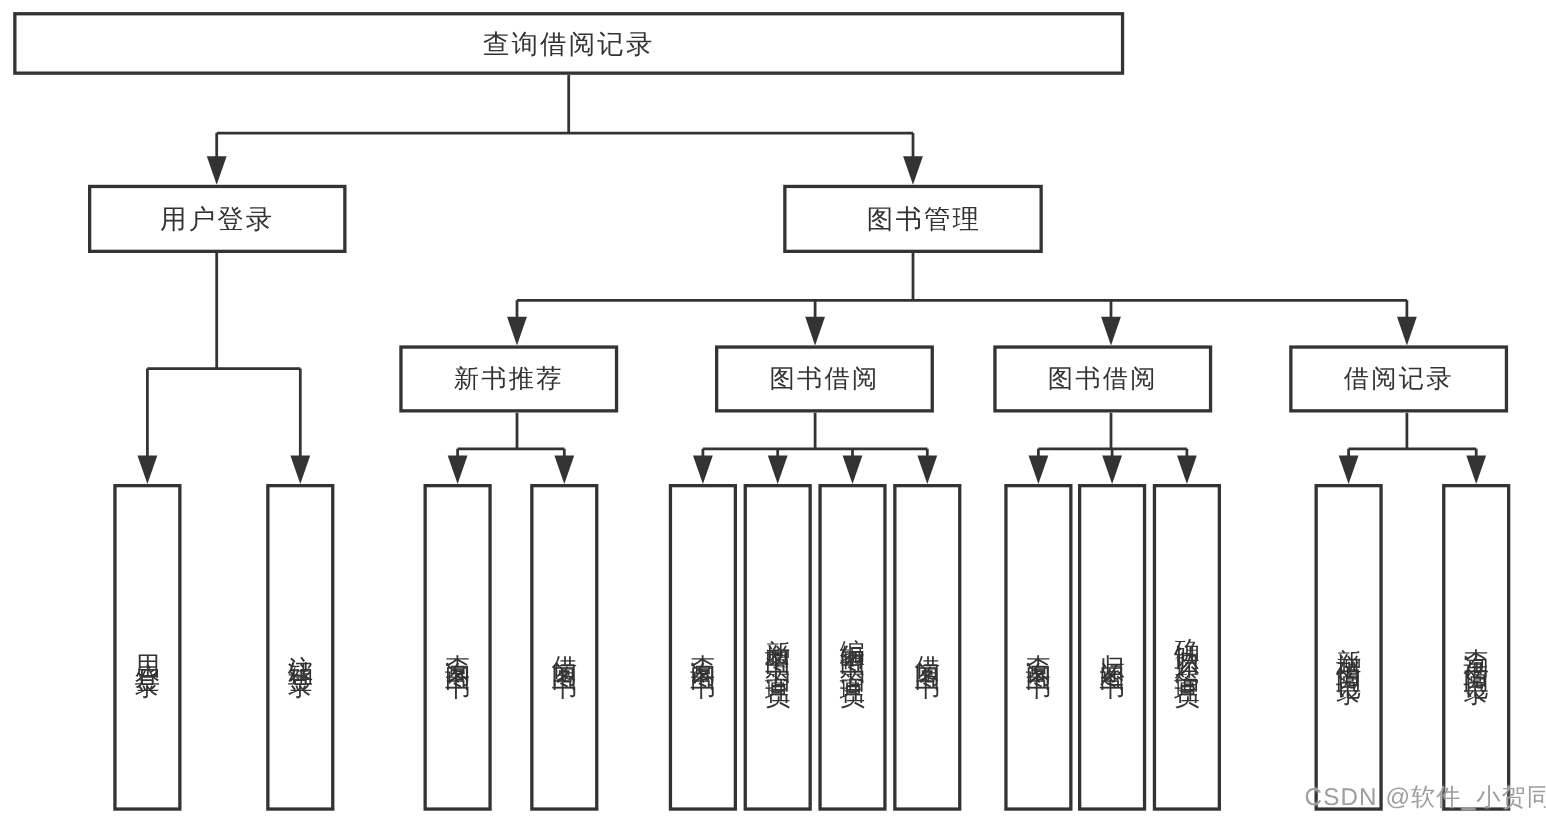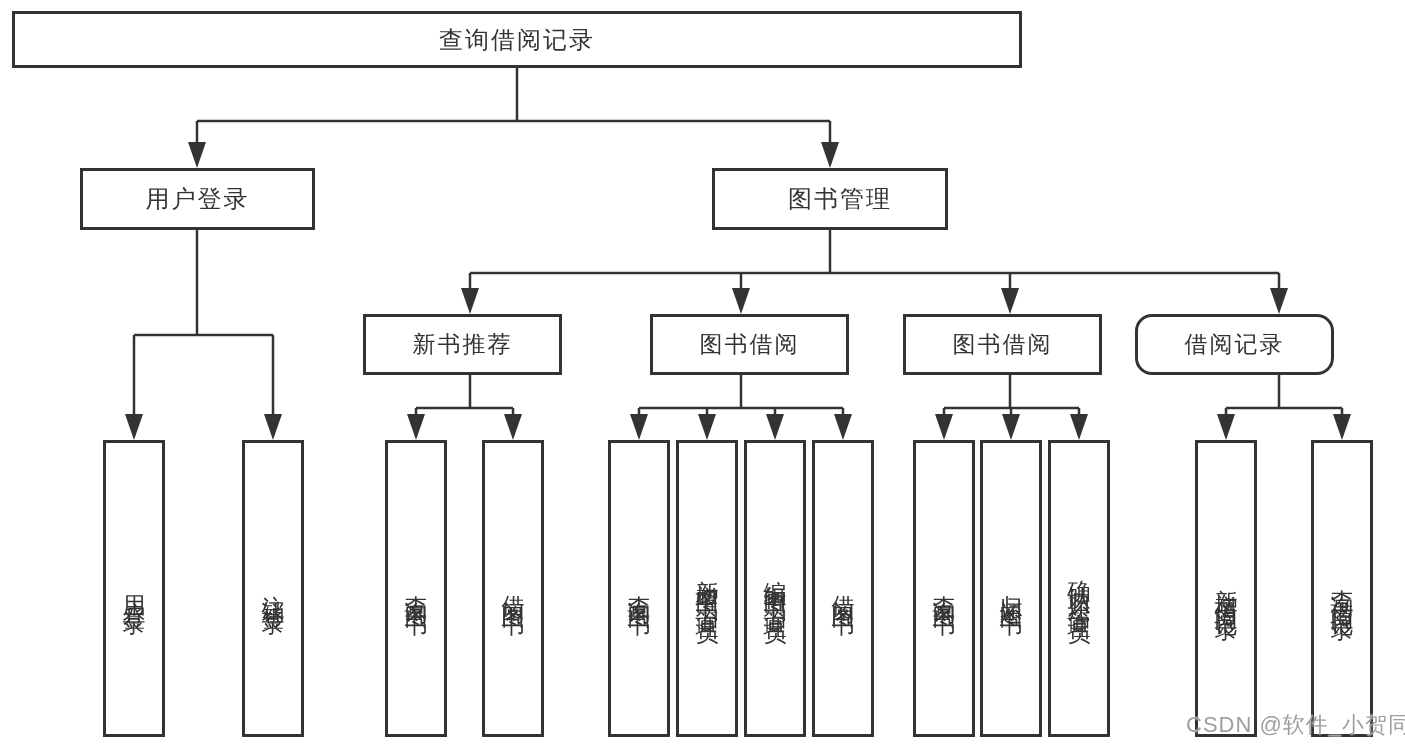--- a/index.html
+++ b/index.html
@@ -103,21 +103,21 @@
   </svg>
 
   <div class="node root">查询借阅记录</div>
 
   <div class="node lvl2" style="left:80px;width:235px;">用户登录</div>
   <div class="node lvl2" style="left:712px;width:236px;padding-left:20px;">图书管理</div>
 
   <div class="node lvl3" style="left:363px;">新书推荐</div>
   <div class="node lvl3" style="left:650px;">图书借阅</div>
   <div class="node lvl3" style="left:903px;">图书借阅</div>
-  <div class="node lvl3" style="left:1135px;border-radius:17px;">借阅记录</div>
+  <div class="node lvl3" style="left:1172px;">借阅记录</div>
 
   <div class="node leaf" style="left:103px;">
     <span class="vtext">用户登录</span>
   </div>
   <div class="node leaf" style="left:242px;">
     <span class="vtext">注销登录</span>
   </div>
 
   <div class="node leaf" style="left:385px;">
     <span class="vtext">查询图书</span>

